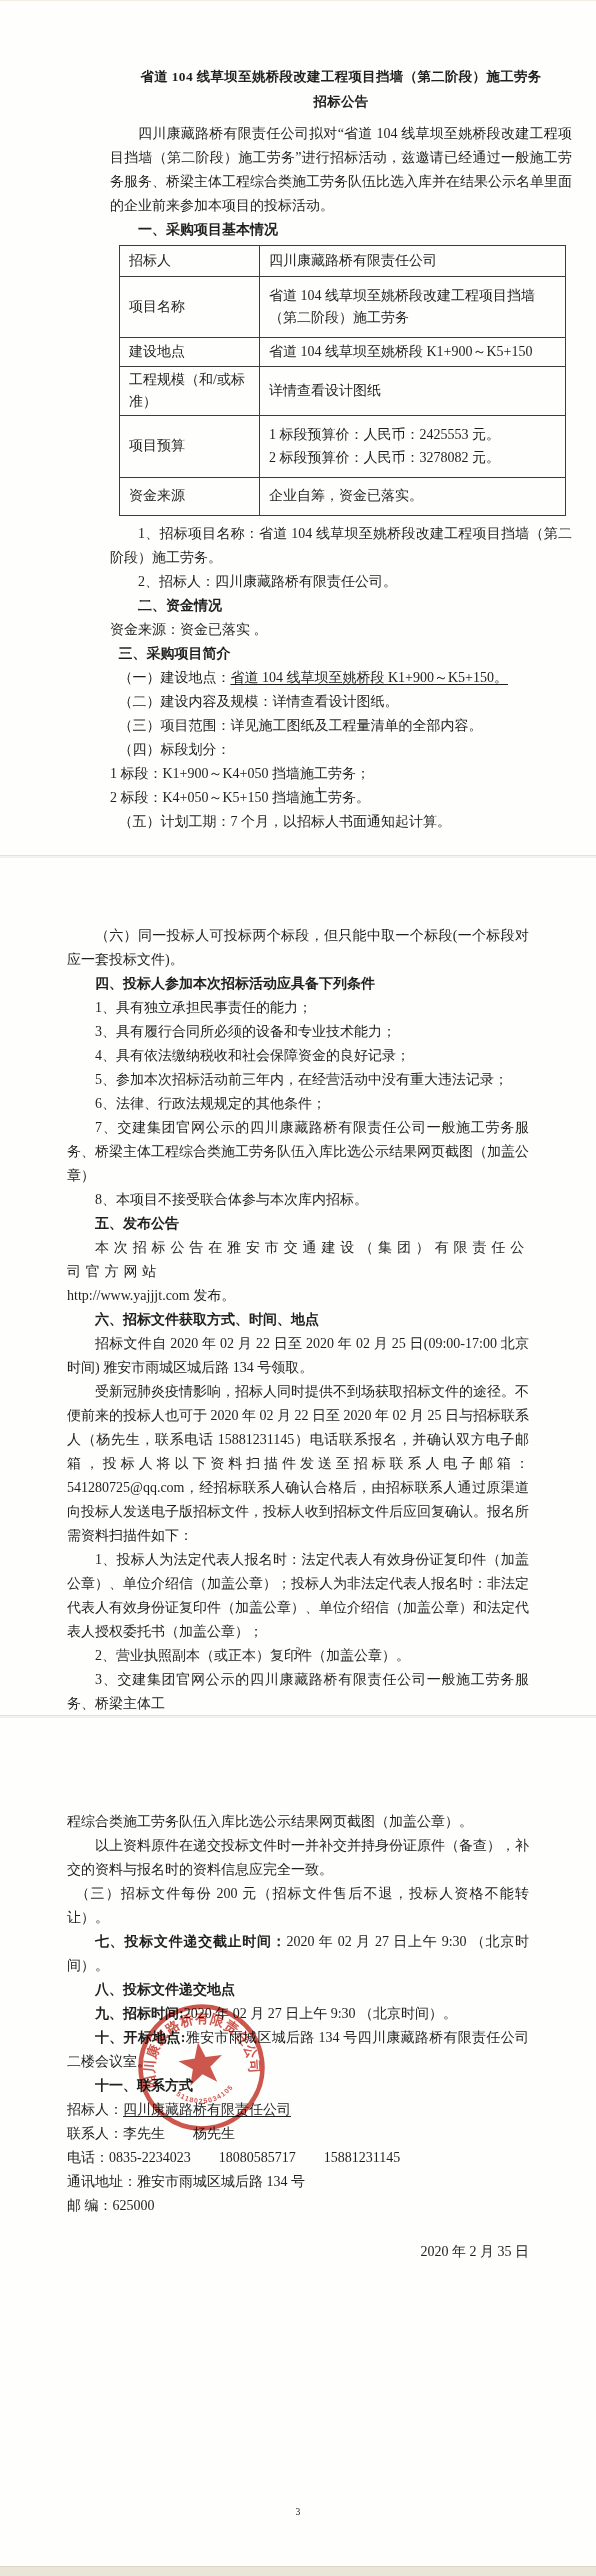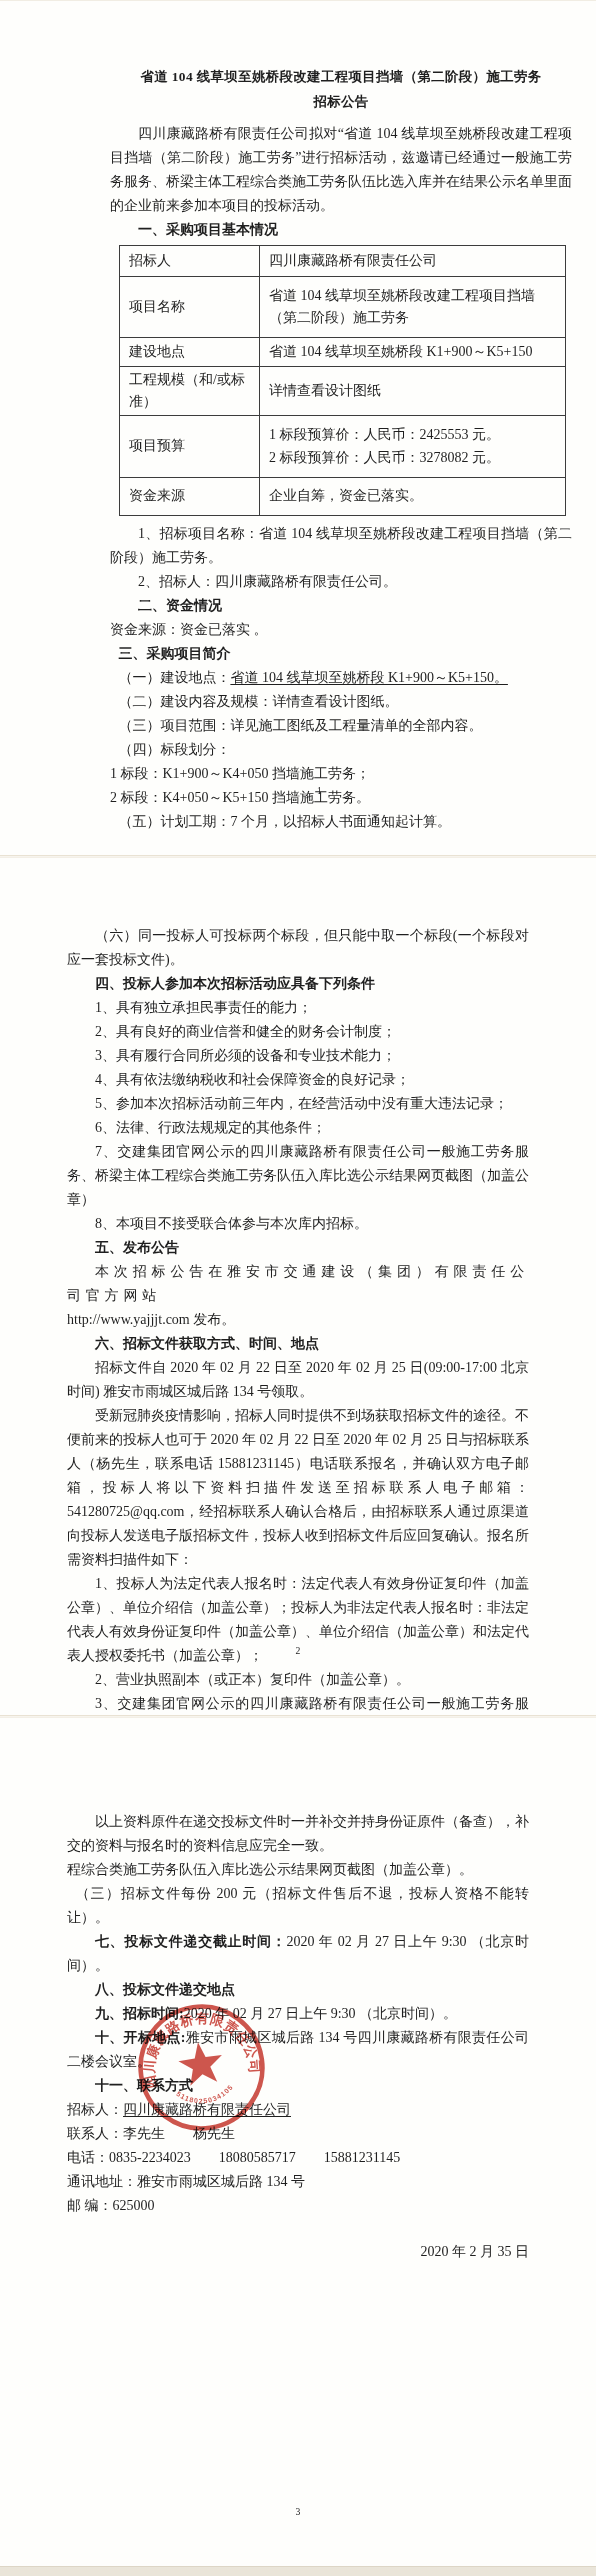--- a/index.html
+++ b/index.html
@@ -105,21 +105,20 @@
   <div class="pagenum">1</div>
 </div>
 
 <div class="page-sep"></div>
 
 <div class="page" id="page-2">
   <div class="content" style="padding-top:66px">
     <p class="line ind2">（六）同一投标人可投标两个标段，但只能中取一个标段(一个标段对应一套投标文件)。</p>
     <p class="line sec">四、投标人参加本次招标活动应具备下列条件</p>
     <p class="line ind2">1、具有独立承担民事责任的能力；</p>
-    <p class="line ind2">2、具有良好的商业信誉和健全的财务会计制度；</p>
     <p class="line ind2">3、具有履行合同所必须的设备和专业技术能力；</p>
     <p class="line ind2">4、具有依法缴纳税收和社会保障资金的良好记录；</p>
     <p class="line ind2">5、参加本次招标活动前三年内，在经营活动中没有重大违法记录；</p>
     <p class="line ind2">6、法律、行政法规规定的其他条件；</p>
     <p class="line ind2">7、交建集团官网公示的四川康藏路桥有限责任公司一般施工劳务服务、桥梁主体工程综合类施工劳务队伍入库比选公示结果网页截图（加盖公章）</p>
     <p class="line ind2">8、本项目不接受联合体参与本次库内招标。</p>
     <p class="line sec">五、发布公告</p>
     <p class="line"><span class="spread">本次招标公告在雅安市交通建设（集团）有限责任公司官方网站</span><span>http://www.yajjjt.com 发布。</span></p>
     <p class="line sec">六、招标文件获取方式、时间、地点</p>
     <p class="line ind2">招标文件自 2020 年 02 月 22 日至 2020 年 02 月 25 日(09:00-17:00 北京时间) 雅安市雨城区城后路 134 号领取。</p>
@@ -128,22 +127,22 @@
     <p class="line ind2">2、营业执照副本（或正本）复印件（加盖公章）。</p>
     <p class="line ind2">3、交建集团官网公示的四川康藏路桥有限责任公司一般施工劳务服务、桥梁主体工</p>
   </div>
   <div class="pagenum">2</div>
 </div>
 
 <div class="page-sep"></div>
 
 <div class="page" id="page-3">
   <div class="content" style="padding-top:92px">
+    <p class="line">程综合类施工劳务队伍入库比选公示结果网页截图（加盖公章）。</p>
     <p class="line ind2">以上资料原件在递交投标文件时一并补交并持身份证原件（备查），补交的资料与报名时的资料信息应完全一致。</p>
-    <p class="line">程综合类施工劳务队伍入库比选公示结果网页截图（加盖公章）。</p>
     <p class="line ind05">（三）招标文件每份 200 元（招标文件售后不退，投标人资格不能转让）。</p>
     <p class="line ind2"><span class="bl">七、投标文件递交截止时间：</span><span>2020 年 02 月 27 日上午 9:30 （北京时间）。</span></p>
     <p class="line sec">八、投标文件递交地点</p>
     <p class="line ind2"><span class="bl">九、招标时间:</span><span>2020 年 02 月 27 日上午 9:30 （北京时间）。</span></p>
     <p class="line ind2"><span class="bl">十、开标地点:</span><span>雅安市雨城区城后路 134 号四川康藏路桥有限责任公司二楼会议室。</span></p>
     <p class="line sec">十一、联系方式</p>
     <p class="line"><span>招标人：</span><span class="ul">四川康藏路桥有限责任公司</span></p>
     <p class="line"><span>联系人：</span><span>李先生　　杨先生</span></p>
     <p class="line"><span>电话：</span><span>0835-2234023　　18080585717　　15881231145</span></p>
     <p class="line"><span>通讯地址：</span><span>雅安市雨城区城后路 134 号</span></p>

